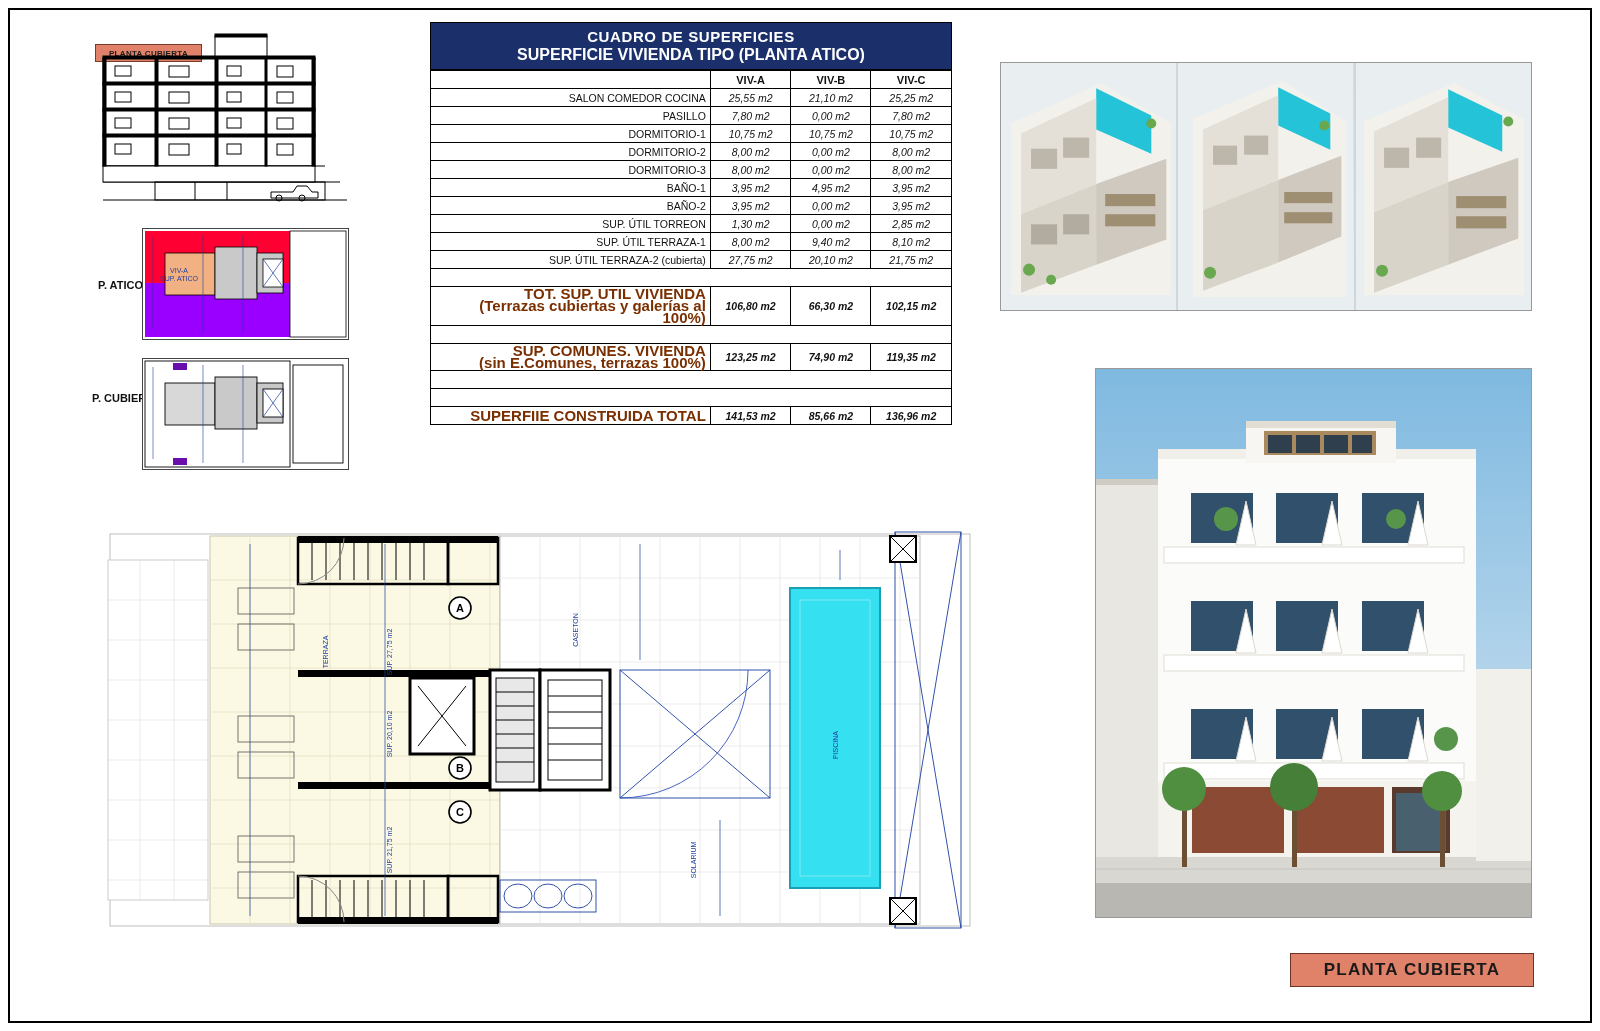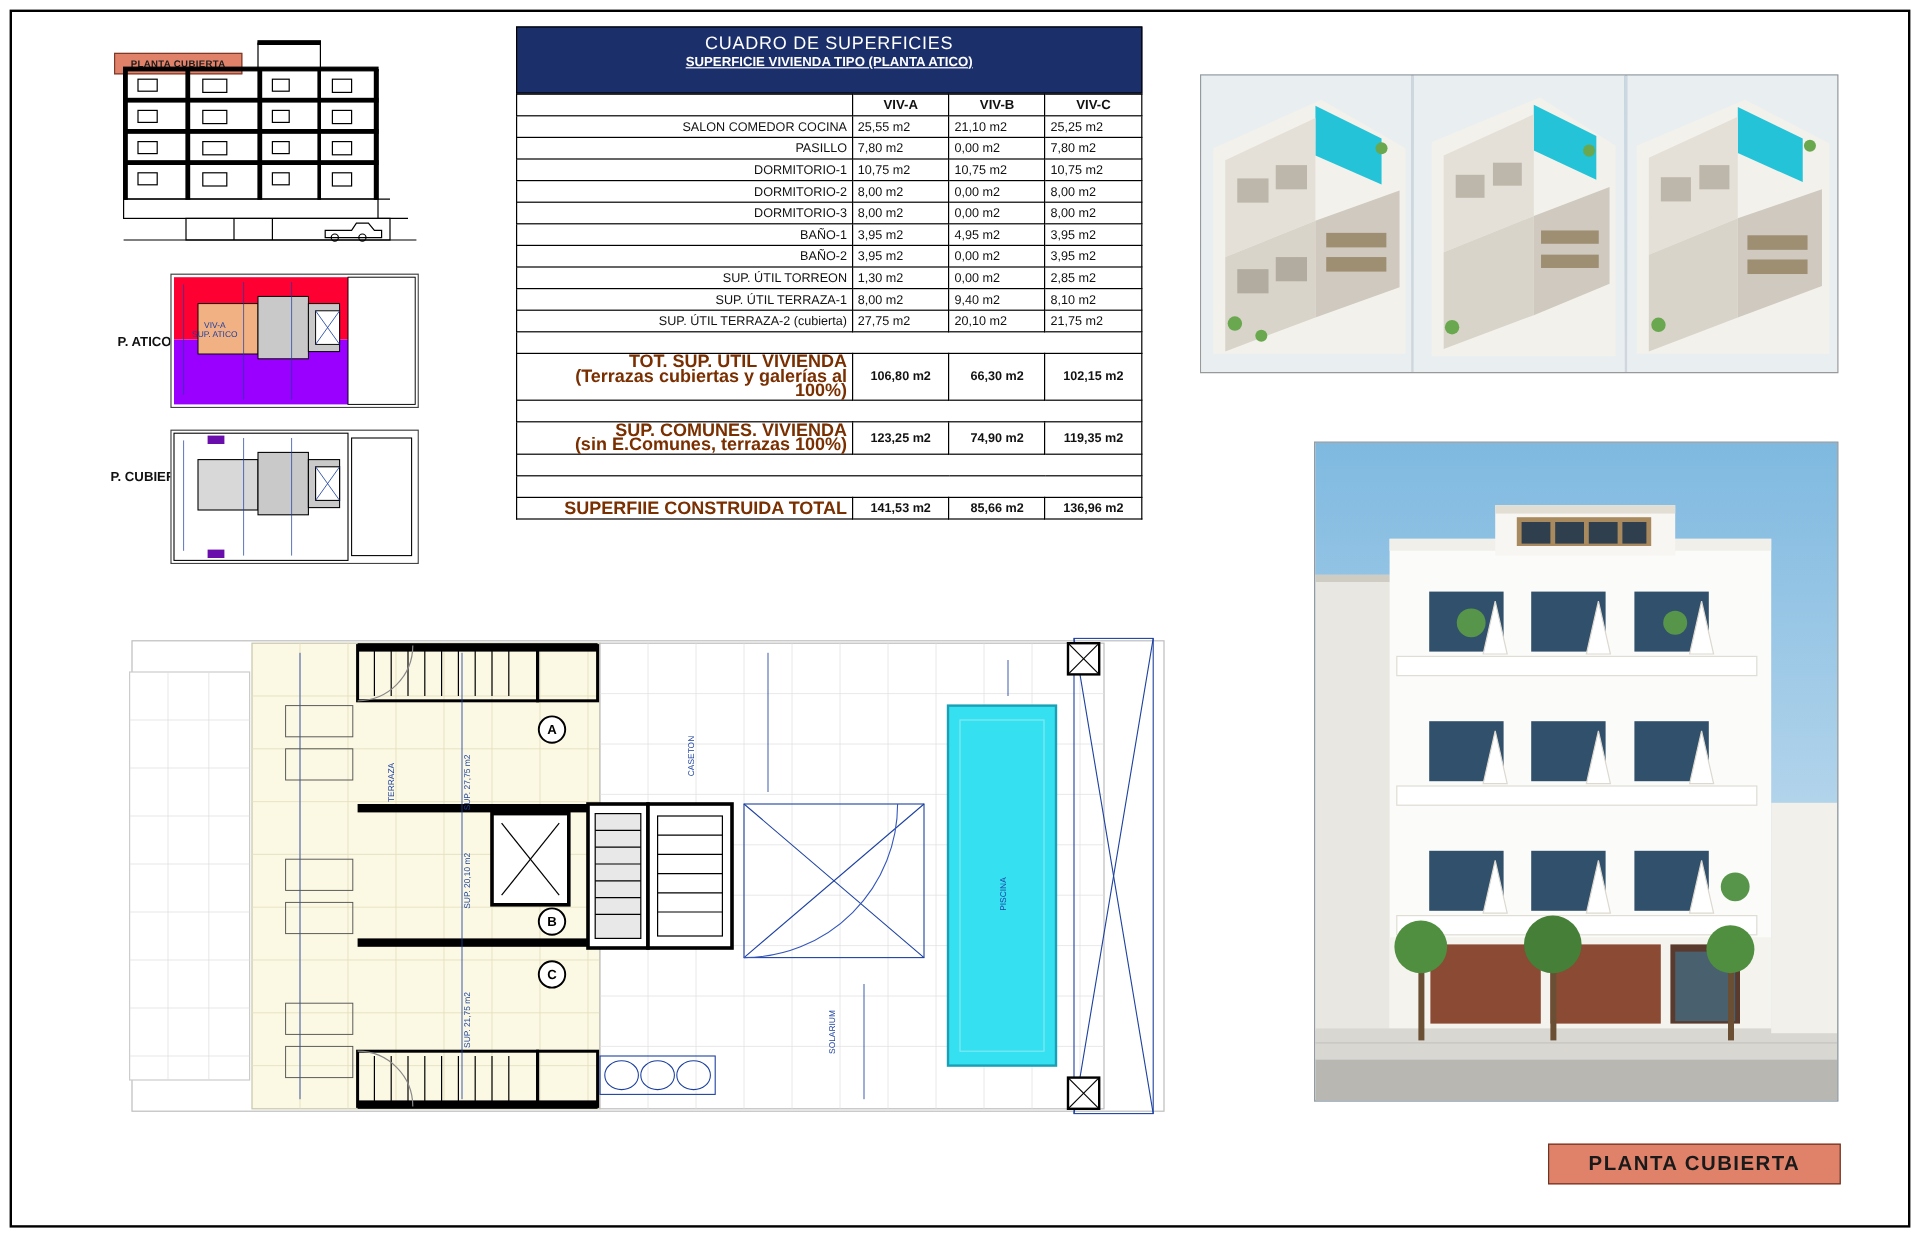--- a/index.html
+++ b/index.html
@@ -15,27 +15,27 @@
 
   
   .atico-label{position:absolute;left:98px;top:255px;font-size:11px;font-weight:bold;color:#111;margin-top:24px;}
   .atico-block{position:absolute;left:142px;top:228px;width:205px;height:110px;border:1px solid #444;background:#fff;overflow:hidden;}
   .cub-label{position:absolute;left:92px;top:392px;font-size:11px;font-weight:bold;color:#111;writing-mode:horizontal-tb;}
   .cub-block{position:absolute;left:142px;top:358px;width:205px;height:110px;border:1px solid #444;background:#fff;overflow:hidden;}
 
   
   .table-wrap{position:absolute;left:430px;top:22px;width:522px;}
   .tbl-title{background:#1b2f6b;border:1px solid #000;color:#fff;text-align:center;}
-  .tbl-title .t1{font-size:15px;font-weight:normal;letter-spacing:.6px;padding:5px 0 1px;}
-  .tbl-title .t2{font-size:11px;font-weight:bold;padding:0 0 19px;text-decoration:underline;}
+  .tbl-title .t1{font-size:15px;font-weight:bold;letter-spacing:.6px;padding:5px 0 1px;}
+  .tbl-title .t2{font-size:16px;font-weight:bold;padding:0 0 5px;}
   table.surf{border-collapse:collapse;width:522px;font-size:10.5px;color:#111;}
   table.surf td,table.surf th{border:1px solid #000;padding:1px 4px;height:15px;}
   table.surf th{font-weight:bold;text-align:center;font-size:11px;}
   td.lbl{text-align:right;width:290px;}
-  td.val{width:76px;}
+  td.val{text-align:center;width:76px;font-style:italic;}
   .spacer td{border:none;height:7px;padding:0;}
   .grp-lbl{text-align:left;color:#7a2f00;font-weight:bold;font-size:15px;line-height:12px;}
   .grp-val{text-align:center;font-weight:bold;}
   .nobox{border:none;}
 
   
   .ren-top{position:absolute;left:1000px;top:62px;width:530px;height:247px;border:1px solid #999;background:#cfd6dc;display:flex;gap:2px;}
   .ren-top .cell{flex:1;position:relative;overflow:hidden;background:linear-gradient(#bcd7e8,#e8eef2);}
   .ren-big{position:absolute;left:1095px;top:368px;width:435px;height:548px;border:1px solid #999;overflow:hidden;background:#b9d9ef;}
 

